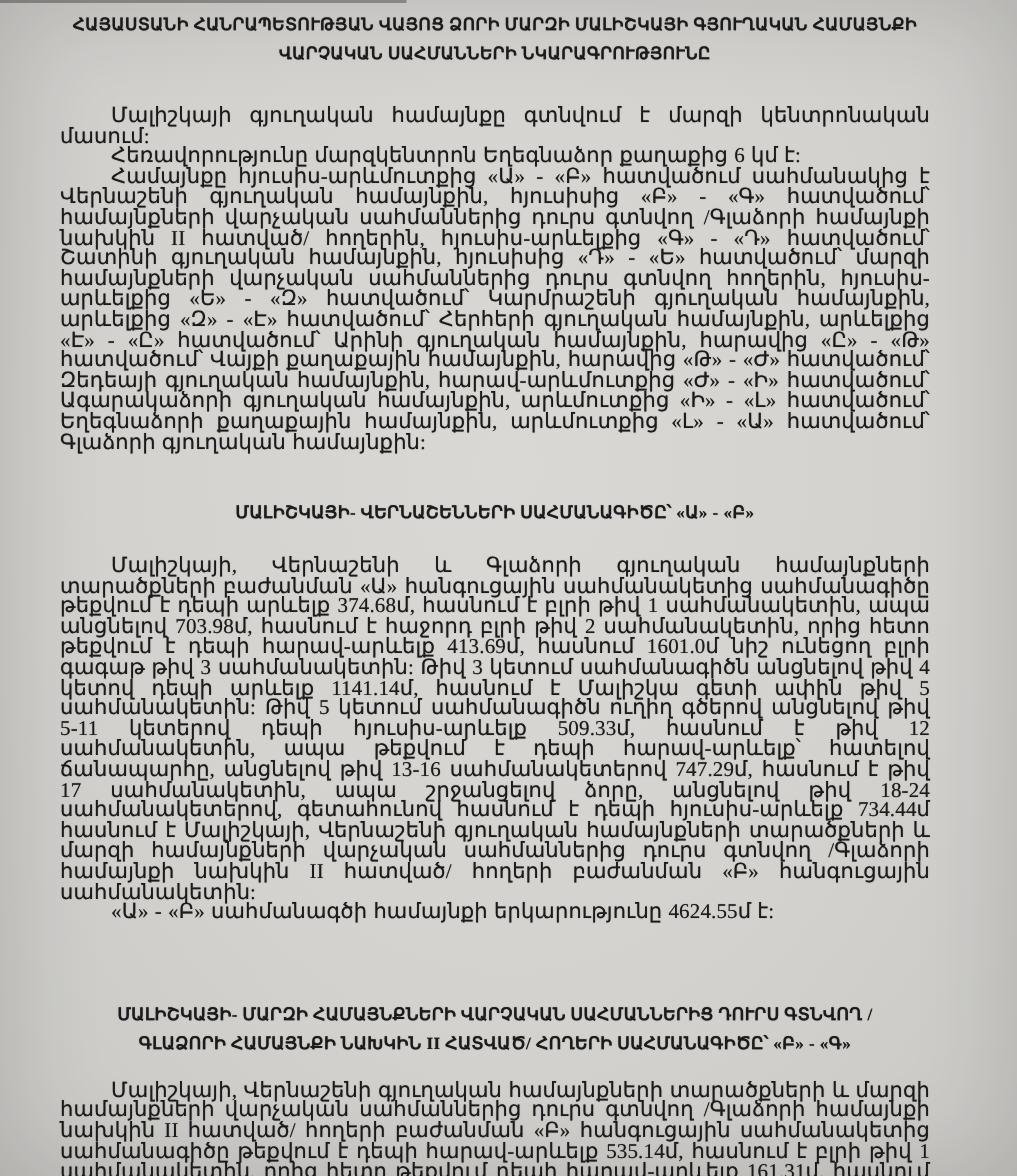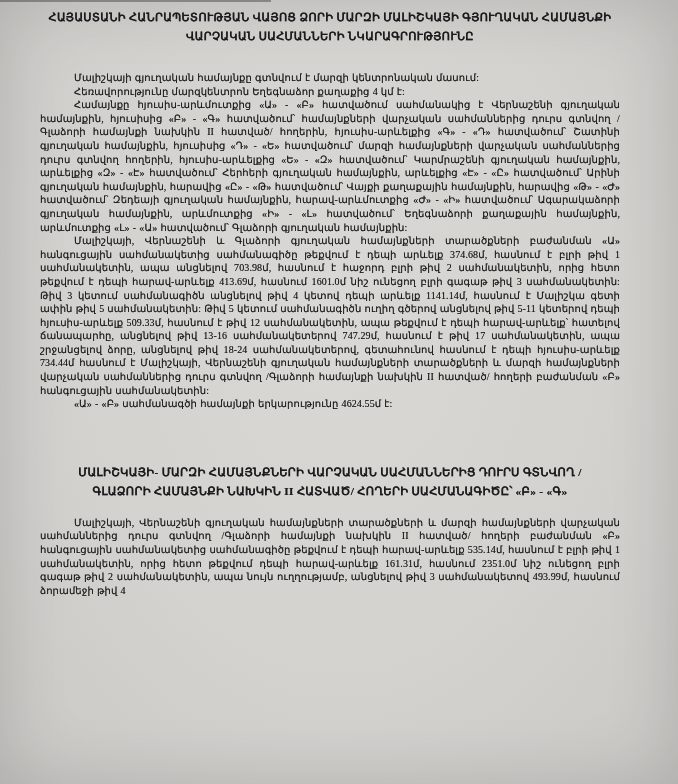--- a/index.html
+++ b/index.html
@@ -39,21 +39,21 @@
     font-size: 11.2px;
     line-height: 18.5px;
     letter-spacing: 0.4px;
     margin: 0 6px 26px 6px;
     text-shadow: 0 0 0.6px rgba(25,25,25,0.65);
   }
   p.body-par {
     margin: 0;
     text-align: justify;
     text-indent: 34px;
-    font-size: 10px;
+    font-size: 14px;
     line-height: 13.6px;
     letter-spacing: 0.1px;
     text-shadow: 0 0 0.6px rgba(25,25,25,0.6);
     word-spacing: 0.5px;
   }
   .section-heading {
     text-align: center;
     font-weight: bold;
     font-size: 11.4px;
     line-height: 19px;
@@ -73,24 +73,25 @@
 </head>
 <body>
 
 <div class="scan-page">
   <div class="content">
 
     <div class="doc-title">ՀԱՅԱՍՏԱՆԻ ՀԱՆՐԱՊԵՏՈՒԹՅԱՆ ՎԱՅՈՑ ՁՈՐԻ ՄԱՐԶԻ ՄԱԼԻՇԿԱՅԻ ԳՅՈՒՂԱԿԱՆ ՀԱՄԱՅՆՔԻ ՎԱՐՉԱԿԱՆ ՍԱՀՄԱՆՆԵՐԻ ՆԿԱՐԱԳՐՈՒԹՅՈՒՆԸ</div>
 
     <p class="body-par">Մալիշկայի գյուղական համայնքը գտնվում է մարզի կենտրոնական մասում:</p>
 
-    <p class="body-par">Հեռավորությունը մարզկենտրոն Եղեգնաձոր քաղաքից 4 կմ է:</p>
+    <p class="body-par">Հեռավորությունը մարզկենտրոն Եղեգնաձոր քաղաքից 6 կմ է:</p>
 
     <p class="body-par">Համայնքը հյուսիս-արևմուտքից «Ա» - «Բ» հատվածում սահմանակից է Վերնաշենի գյուղական համայնքին, հյուսիսից «Բ» - «Գ» հատվածում՝ համայնքների վարչական սահմաններից դուրս գտնվող /Գլաձորի համայնքի նախկին II հատված/ հողերին, հյուսիս-արևելքից «Գ» - «Դ» հատվածում՝ Շատինի գյուղական համայնքին, հյուսիսից «Դ» - «Ե» հատվածում՝ մարզի համայնքների վարչական սահմաններից դուրս գտնվող հողերին, հյուսիս-արևելքից «Ե» - «Զ» հատվածում՝ Կարմրաշենի գյուղական համայնքին, արևելքից «Զ» - «Է» հատվածում՝ Հերհերի գյուղական համայնքին, արևելքից «Է» - «Ը» հատվածում՝ Արինի գյուղական համայնքին, հարավից «Ը» - «Թ» հատվածում՝ Վայքի քաղաքային համայնքին, հարավից «Թ» - «Ժ» հատվածում՝ Զեդեայի գյուղական համայնքին, հարավ-արևմուտքից «Ժ» - «Ի» հատվածում՝ Ագարակաձորի գյուղական համայնքին, արևմուտքից «Ի» - «Լ» հատվածում՝ Եղեգնաձորի քաղաքային համայնքին, արևմուտքից «Լ» - «Ա» հատվածում՝ Գլաձորի գյուղական համայնքին:</p>
 
+    <div class="section-heading heading-1">ՄԱԼԻՇԿԱՅԻ- ՎԵՐՆԱՇԵՆՆԵՐԻ ՍԱՀՄԱՆԱԳԻԾԸ՝ «Ա» - «Բ»</div>
 
     <p class="body-par">Մալիշկայի, Վերնաշենի և Գլաձորի գյուղական համայնքների տարածքների բաժանման «Ա» հանգուցային սահմանակետից սահմանագիծը թեքվում է դեպի արևելք 374.68մ, հասնում է բլրի թիվ 1 սահմանակետին, ապա անցնելով 703.98մ, հասնում է հաջորդ բլրի թիվ 2 սահմանակետին, որից հետո թեքվում է դեպի հարավ-արևելք 413.69մ, հասնում 1601.0մ նիշ ունեցող բլրի գագաթ թիվ 3 սահմանակետին: Թիվ 3 կետում սահմանագիծն անցնելով թիվ 4 կետով դեպի արևելք 1141.14մ, հասնում է Մալիշկա գետի ափին թիվ 5 սահմանակետին: Թիվ 5 կետում սահմանագիծն ուղիղ գծերով անցնելով թիվ 5-11 կետերով դեպի հյուսիս-արևելք 509.33մ, հասնում է թիվ 12 սահմանակետին, ապա թեքվում է դեպի հարավ-արևելք՝ հատելով ճանապարհը, անցնելով թիվ 13-16 սահմանակետերով 747.29մ, հասնում է թիվ 17 սահմանակետին, ապա շրջանցելով ձորը, անցնելով թիվ 18-24 սահմանակետերով, գետահունով հասնում է դեպի հյուսիս-արևելք 734.44մ հասնում է Մալիշկայի, Վերնաշենի գյուղական համայնքների տարածքների և մարզի համայնքների վարչական սահմաններից դուրս գտնվող /Գլաձորի համայնքի նախկին II հատված/ հողերի բաժանման «Բ» հանգուցային սահմանակետին:</p>
 
     <p class="body-par single-line">«Ա» - «Բ» սահմանագծի համայնքի երկարությունը 4624.55մ է:</p>
 
     <div class="section-heading heading-2">ՄԱԼԻՇԿԱՅԻ- ՄԱՐԶԻ ՀԱՄԱՅՆՔՆԵՐԻ ՎԱՐՉԱԿԱՆ ՍԱՀՄԱՆՆԵՐԻՑ ԴՈՒՐՍ ԳՏՆՎՈՂ /ԳԼԱՁՈՐԻ ՀԱՄԱՅՆՔԻ ՆԱԽԿԻՆ II ՀԱՏՎԱԾ/ ՀՈՂԵՐԻ ՍԱՀՄԱՆԱԳԻԾԸ՝ «Բ» - «Գ»</div>
 
     <p class="body-par">Մալիշկայի, Վերնաշենի գյուղական համայնքների տարածքների և մարզի համայնքների վարչական սահմաններից դուրս գտնվող /Գլաձորի համայնքի նախկին II հատված/ հողերի բաժանման «Բ» հանգուցային սահմանակետից սահմանագիծը թեքվում է դեպի հարավ-արևելք 535.14մ, հասնում է բլրի թիվ 1 սահմանակետին, որից հետո թեքվում դեպի հարավ-արևելք 161.31մ, հասնում 2351.0մ նիշ ունեցող բլրի գագաթ թիվ 2 սահմանակետին, ապա նույն ուղղությամբ, անցնելով թիվ 3 սահմանակետով 493.99մ, հասնում ձորամեջի թիվ 4</p>
 
   </div>

